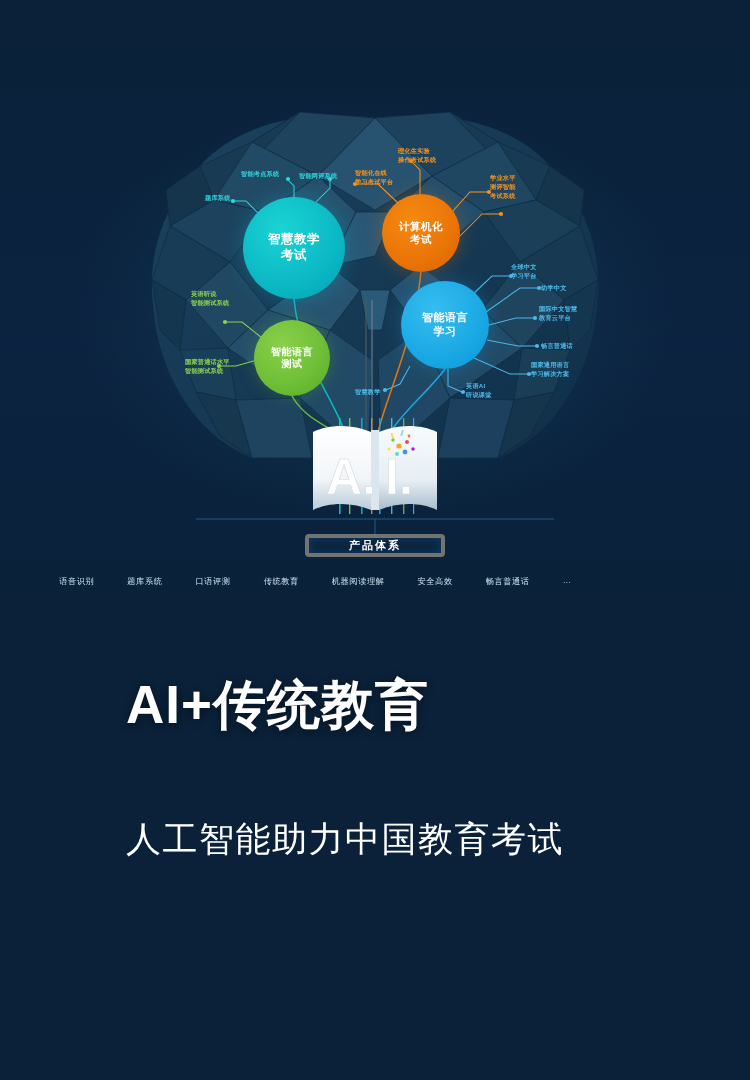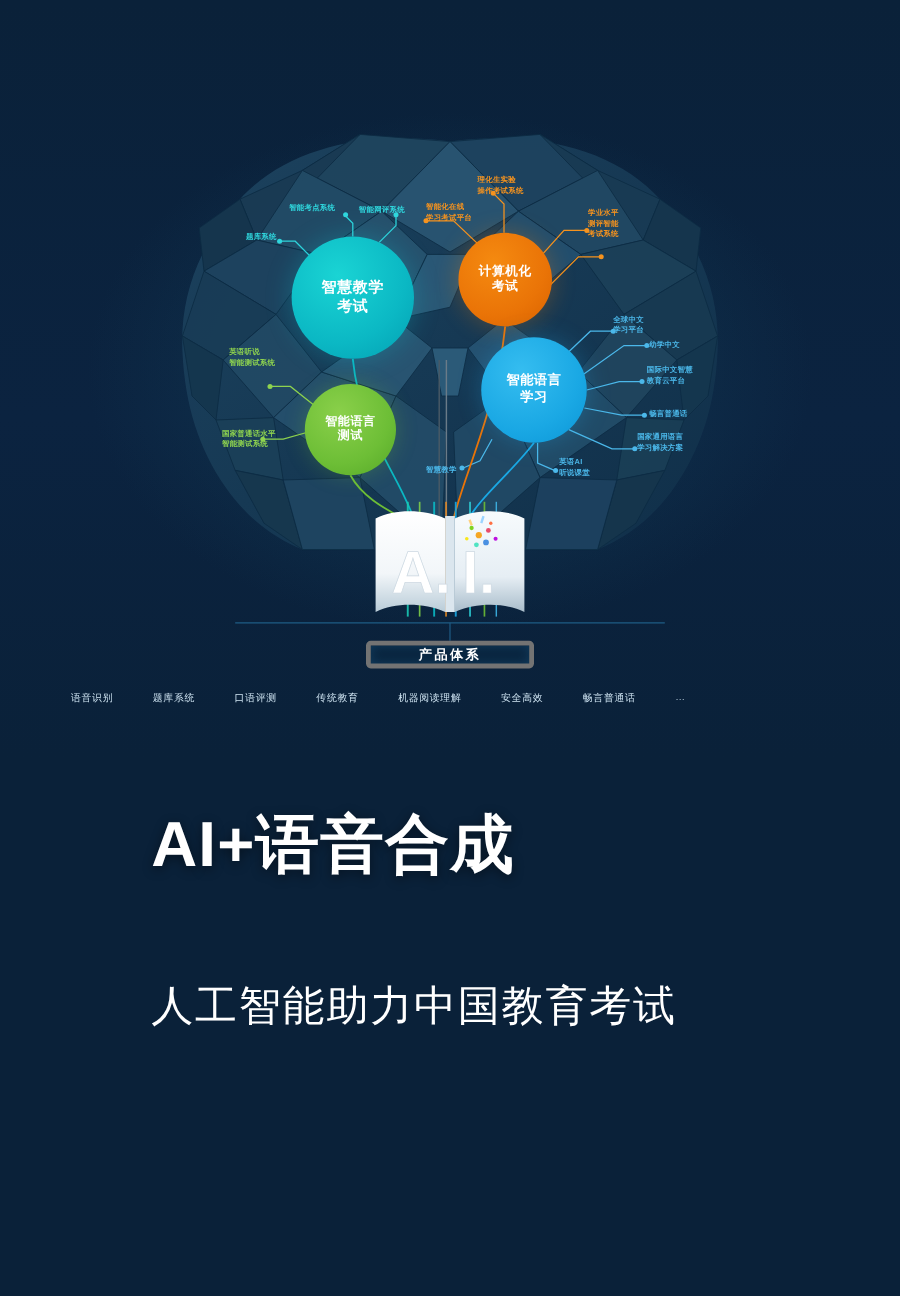--- a/index.html
+++ b/index.html
@@ -404,17 +404,17 @@
       <span class="tag">口语评测</span>
       <span class="tag">传统教育</span>
       <span class="tag">机器阅读理解</span>
       <span class="tag">安全高效</span>
       <span class="tag">畅言普通话</span>
       <span class="tag ellipsis">…</span>
     </div>
   </div>
 
   <div id="copy">
-    <div id="headline">AI+语音合成</div>
+    <div id="headline">AI+传统教育</div>
     <div id="subline-1">人工智能助力中国教育考试</div>
   </div>
 
 </div>
 
 </body></html>

